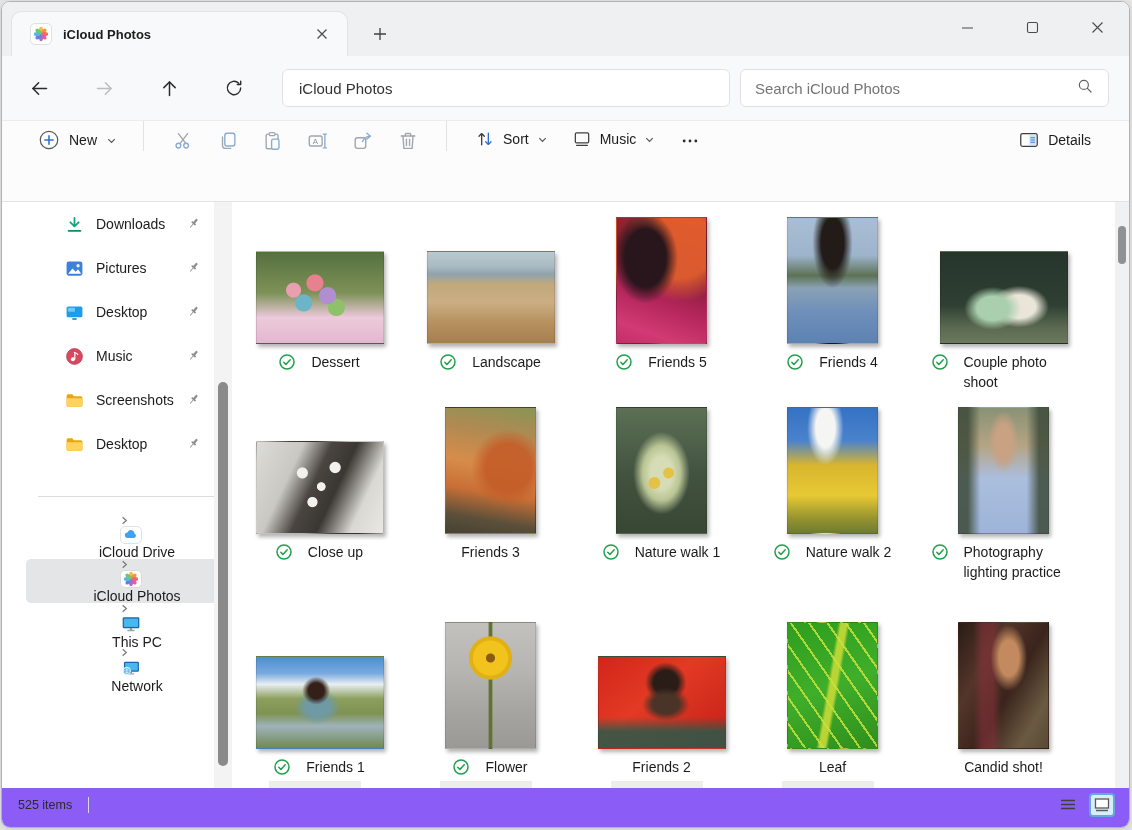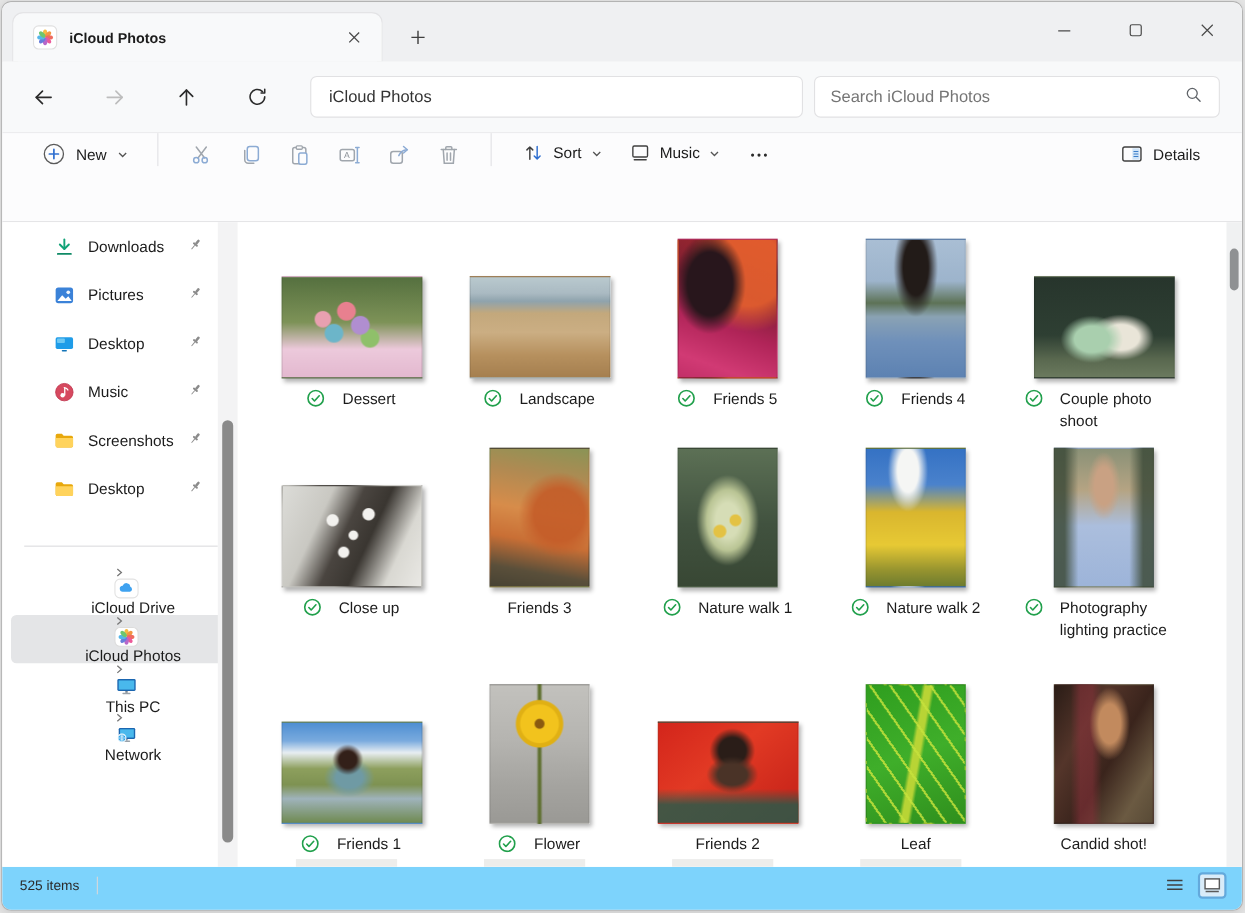--- a/index.html
+++ b/index.html
@@ -37,21 +37,21 @@
              display:flex; align-items:flex-start; padding:0 26px; }
   .tb-new { display:flex; align-items:center; gap:9px; font-size:14px; color:#1b1b1b; padding:8px 10px; border-radius:5px; }
   .tb-div { width:1px; height:30px; background:#e2e2e4; margin:0 16px; }
   .tb-ic { width:45px; height:40px; display:flex; align-items:center; justify-content:center; border-radius:5px; }
   .tb-labeled { display:flex; align-items:center; gap:8px; font-size:14px; color:#1b1b1b; padding:8px 12px; border-radius:5px; }
   .tb-right { margin-left:auto; }
 
   
   .bodyarea { position:relative; height:586px; background:#fff; }
 
-  .sidebar { position:absolute; left:0; top:0; width:218px; height:100%; }
+  .sidebar { position:absolute; left:16px; top:0; width:218px; height:100%; }
   .side-row { height:44px; display:flex; align-items:center; padding-left:46px; position:relative; }
   .side-ic { width:20px; height:20px; display:flex; align-items:center; justify-content:center; }
   .side-label { margin-left:12px; font-size:14px; color:#1b1b1b; }
   .pin { position:absolute; right:36px; top:14px; }
   .side-sep { height:1px; background:#dcdcde; margin:30px 22px 18px 20px; }
   .tree-row { height:44px; display:flex; align-items:center; position:relative; margin:0 14px 0 8px; border-radius:5px; padding-left:14px;flex-direction:column; }
   .tree-row.selected { background:#e4e5e7; }
   .tree-chev { width:12px; height:12px; margin-right:12px; display:flex; align-items:center; }
   .side-scroll-track { position:absolute; left:196px; top:0; width:18px; height:100%; background:#f3f3f4; }
   .side-scroll-thumb { position:absolute; left:4px; top:180px; width:10px; height:384px; background:#8a8a8a; border-radius:5px; }
@@ -67,21 +67,21 @@
   .plabel { margin-top:9px; display:flex; justify-content:center; gap:16px; max-width:150px; }
   .check { width:16px; height:16px; flex:0 0 16px; margin-top:1px; }
   .ptext { font-size:14px; color:#1b1b1b; line-height:1.42; max-width:112px; text-align:left; }
 
   .strip { position:absolute; top:579px; width:92px; height:8px; background:#ededeb; }
 
   .v-scroll { position:absolute; right:0; top:0; width:14px; height:100%; background:#f0f1f2; }
   .v-thumb { position:absolute; left:3px; top:24px; width:8px; height:38px; background:#8f9193; border-radius:4px; }
 
   
-  .statusbar { height:40px; background:#7dd3fc; display:flex; align-items:center; padding:0 14px 6px 16px; }
+  .statusbar { height:40px; background:#8b5cf6; display:flex; align-items:center; padding:0 14px 6px 16px; }
   .status-count { font-size:12.5px; color:#2b2b2b; }
   .status-div { width:1px; height:16px; background:#d8d8da; margin-left:16px; }
   .status-right { margin-left:auto; display:flex; align-items:center; gap:8px; }
   .view-toggle { width:26px; height:24px; display:flex; align-items:center; justify-content:center; border-radius:4px; }
   .view-toggle.active { background:#d9ecf9; border:2px solid #63a9dc; }
 
   
   .t1 { background:
     radial-gradient(circle at 37% 56%, #6cb5c9 0 8px, transparent 9px),
     radial-gradient(circle at 56% 48%, #b08ed0 0 8px, transparent 9px),

